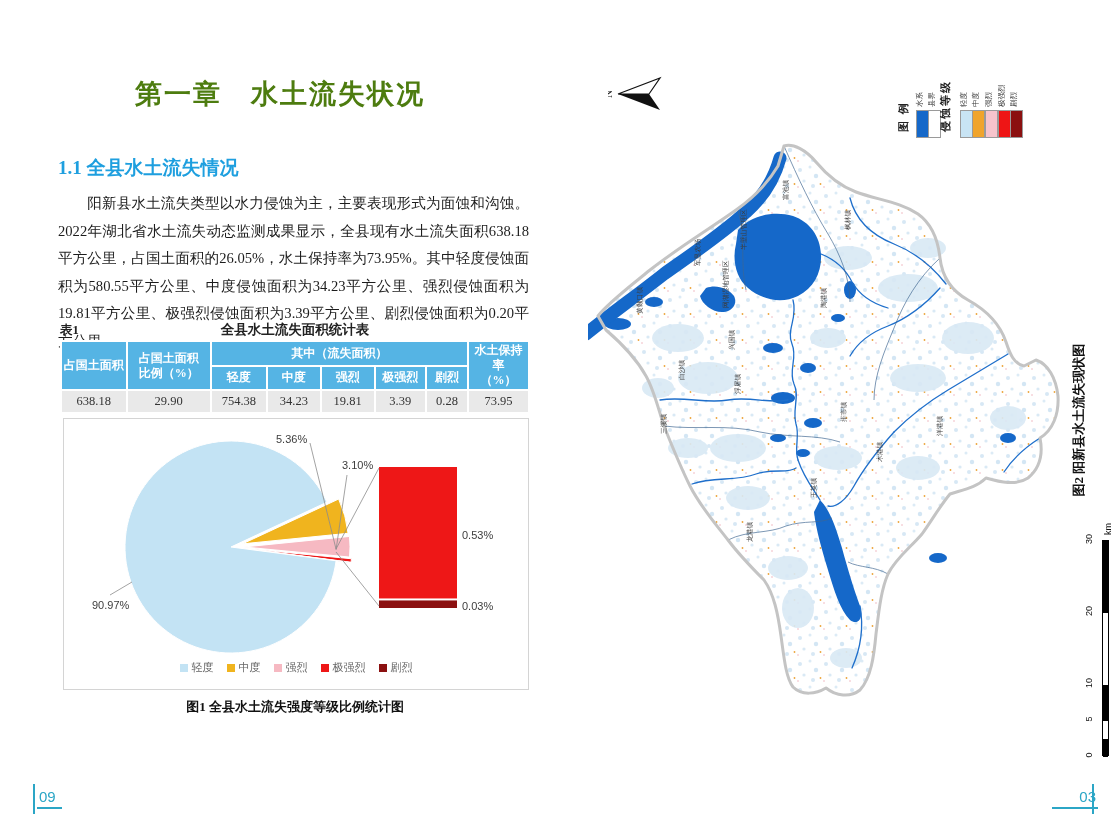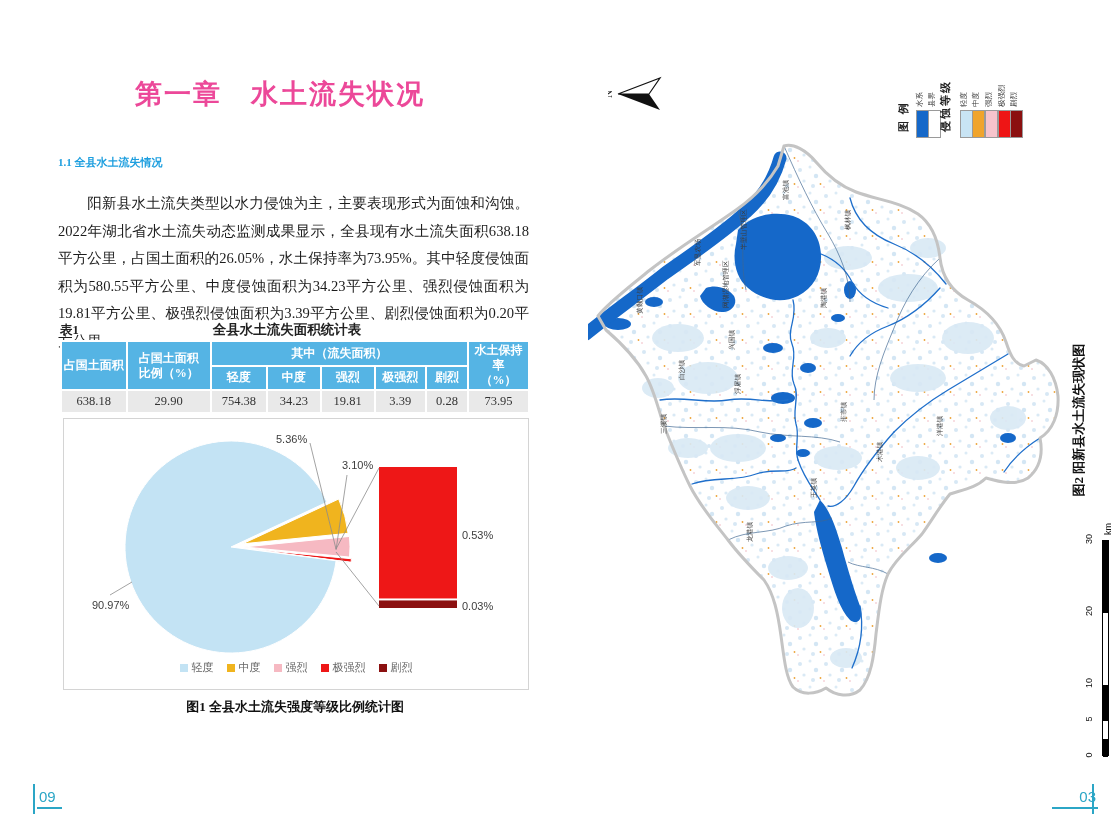--- a/index.html
+++ b/index.html
@@ -2,26 +2,26 @@
 <html><head>
 <meta charset="utf-8">
 <style>
   html,body{margin:0;padding:0;}
   body{width:1120px;height:840px;position:relative;background:#ffffff;overflow:hidden;
        font-family:"Liberation Serif","DejaVu Serif",serif;}
   .abs{position:absolute;}
 
   
   #chapter-title{left:0;top:76;width:560px;top:76px;text-align:center;
-    font-size:27px;font-weight:bold;color:#ec4899;letter-spacing:2px;}
-  #section-heading{left:58px;top:155px;width:470px;font-size:11px;font-weight:bold;color:#1e9fdf;}
+    font-size:27px;font-weight:bold;color:#4d7c0f;letter-spacing:2px;}
+  #section-heading{left:58px;top:155px;width:470px;font-size:19px;font-weight:bold;color:#1e9fdf;}
   #body-paragraph{left:58px;top:190px;width:471px;font-size:14.6px;line-height:27.5px;
     color:#1c1c1c;text-align:justify;text-indent:2em;}
   #table-label{left:60px;top:322px;font-size:12.5px;font-weight:bold;color:#222;}
-  #table-title{left:52px;top:321px;width:470px;text-align:center;font-size:13.5px;font-weight:bold;color:#222;}
+  #table-title{left:60px;top:321px;width:470px;text-align:center;font-size:13.5px;font-weight:bold;color:#222;}
   #loss-table{left:60px;top:340px;width:470px;border-collapse:collapse;table-layout:fixed;
     font-size:12px;text-align:center;}
   #loss-table th{background:#55b4e4;color:#ffffff;font-weight:bold;border:2px solid #ffffff;
     padding:1px 0;line-height:15px;}
   #loss-table td{background:#e9e9e9;color:#333;border:2px solid #ffffff;padding:3px 0;font-size:12.5px;}
   #chart-box{left:63px;top:418px;width:464px;height:270px;border:1px solid #d4d4d4;background:#fff;}
   #chart-legend{position:absolute;left:0;right:0;bottom:14px;display:flex;justify-content:center;gap:13px;
     font-family:"Liberation Sans","DejaVu Sans",sans-serif;font-size:11px;color:#666;}
   .cl-item{display:flex;align-items:center;gap:4px;}
   .cl-swatch{width:8px;height:8px;display:inline-block;}

